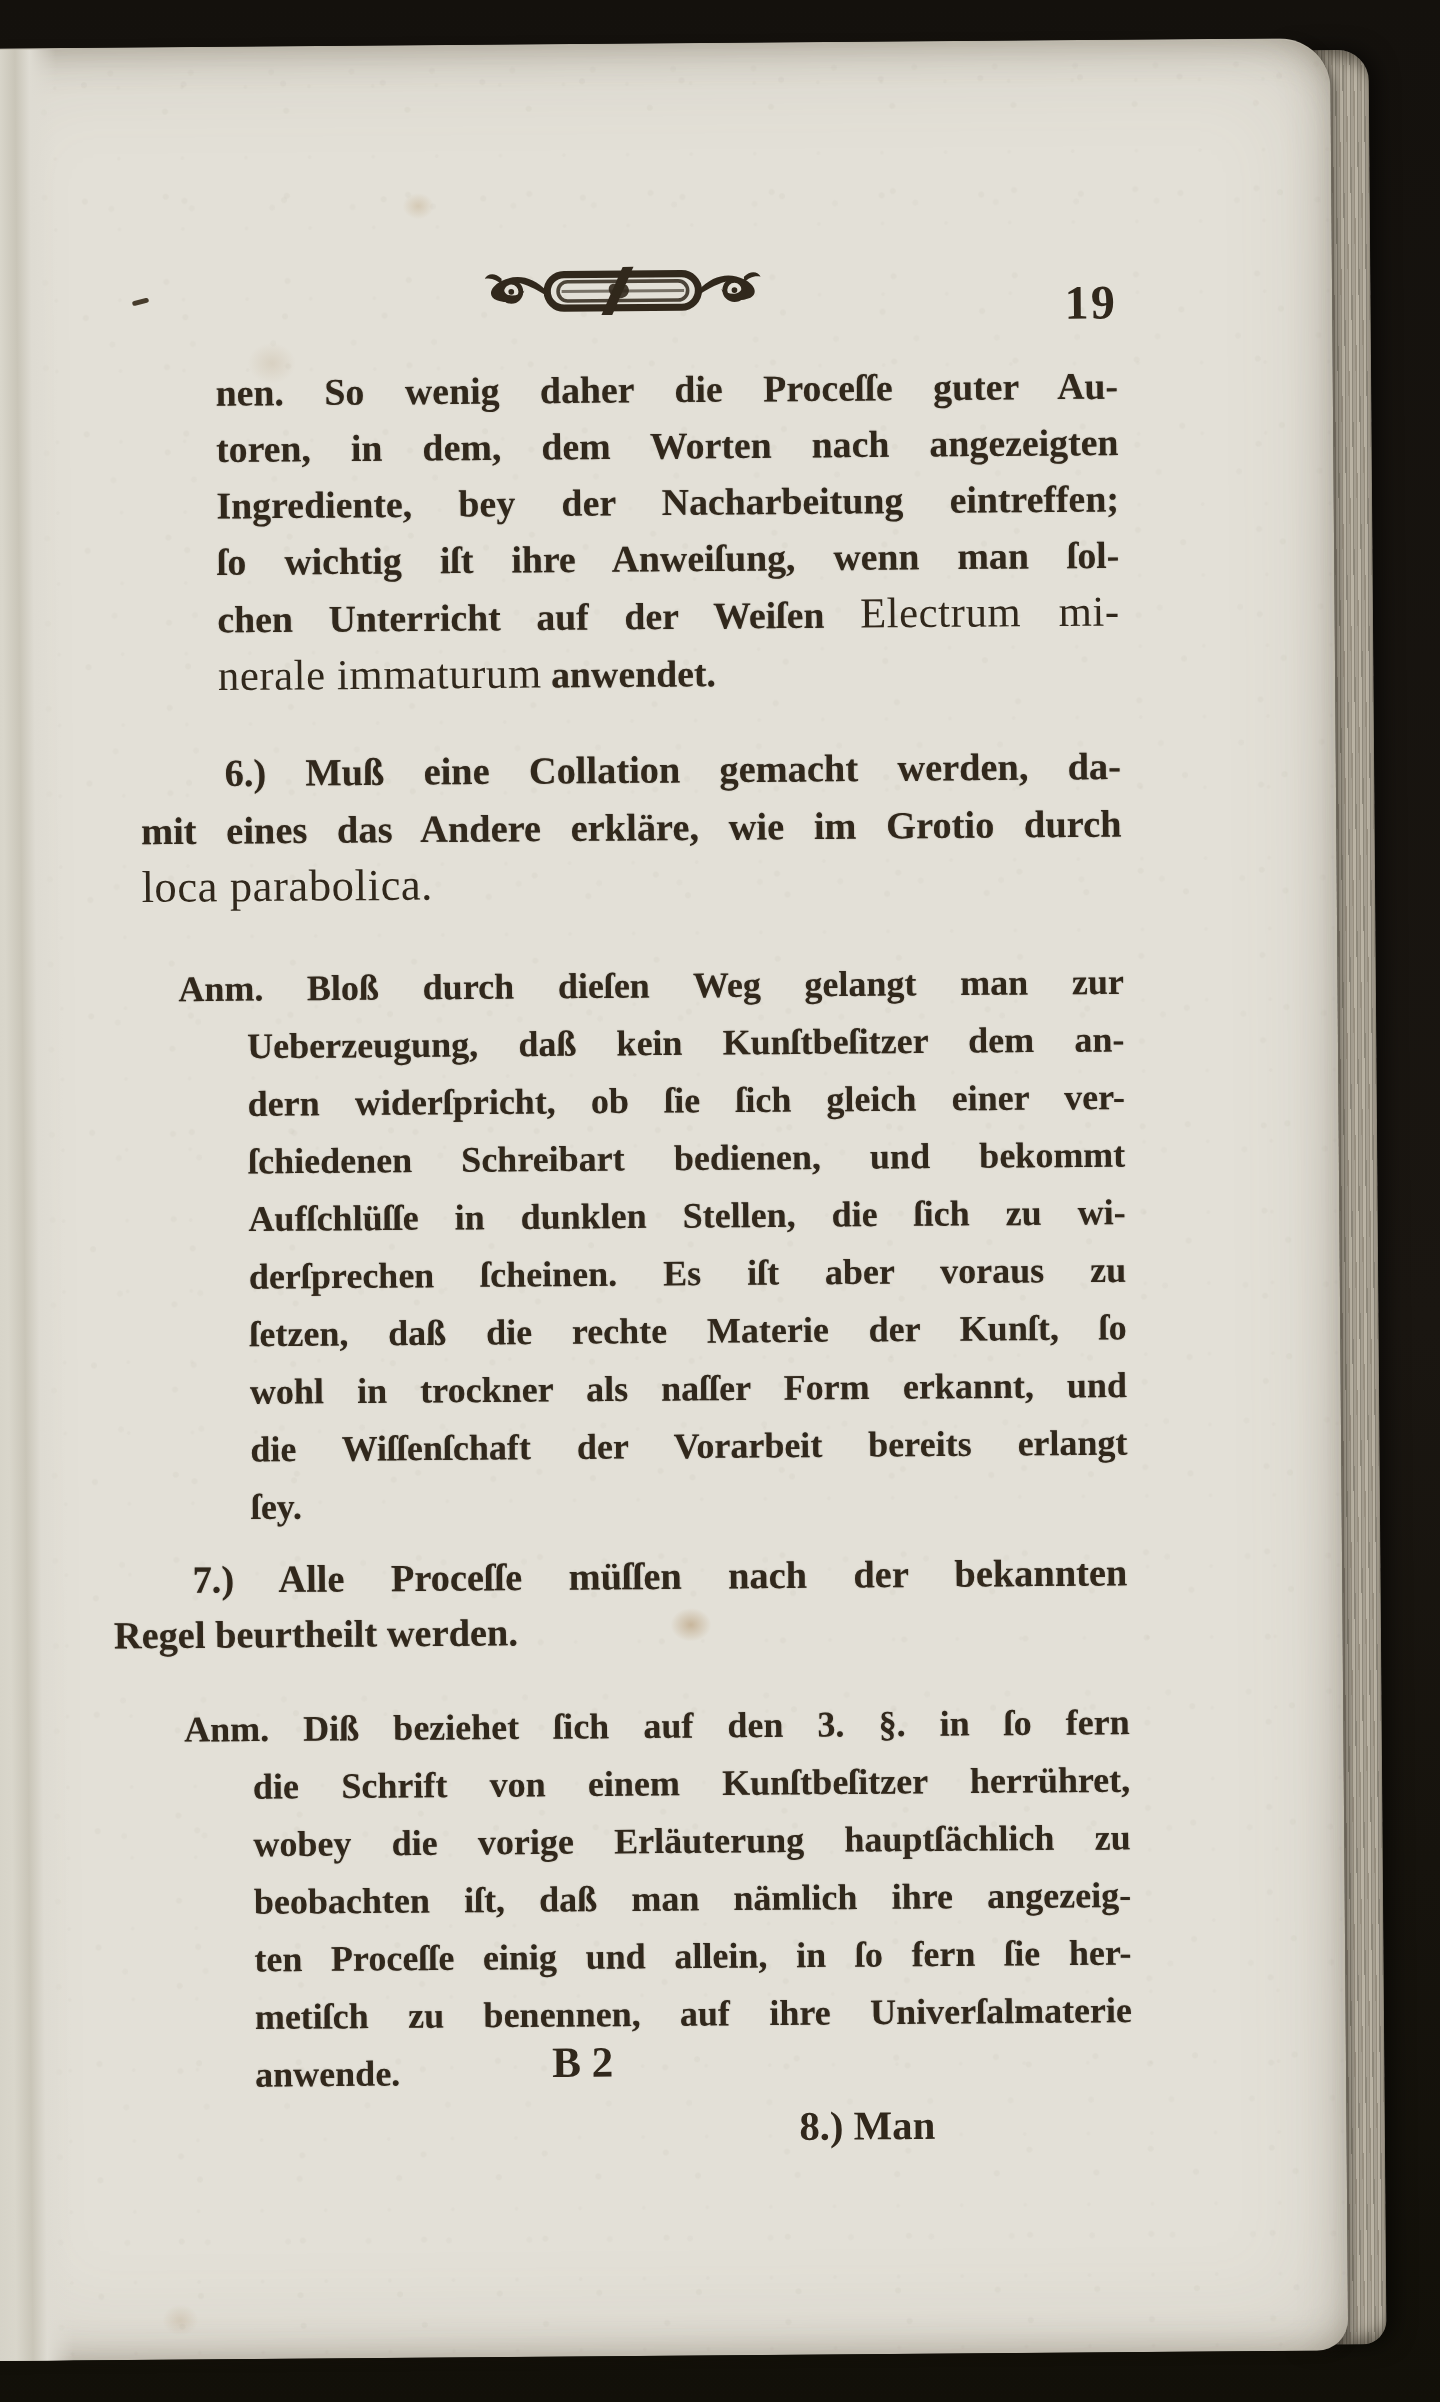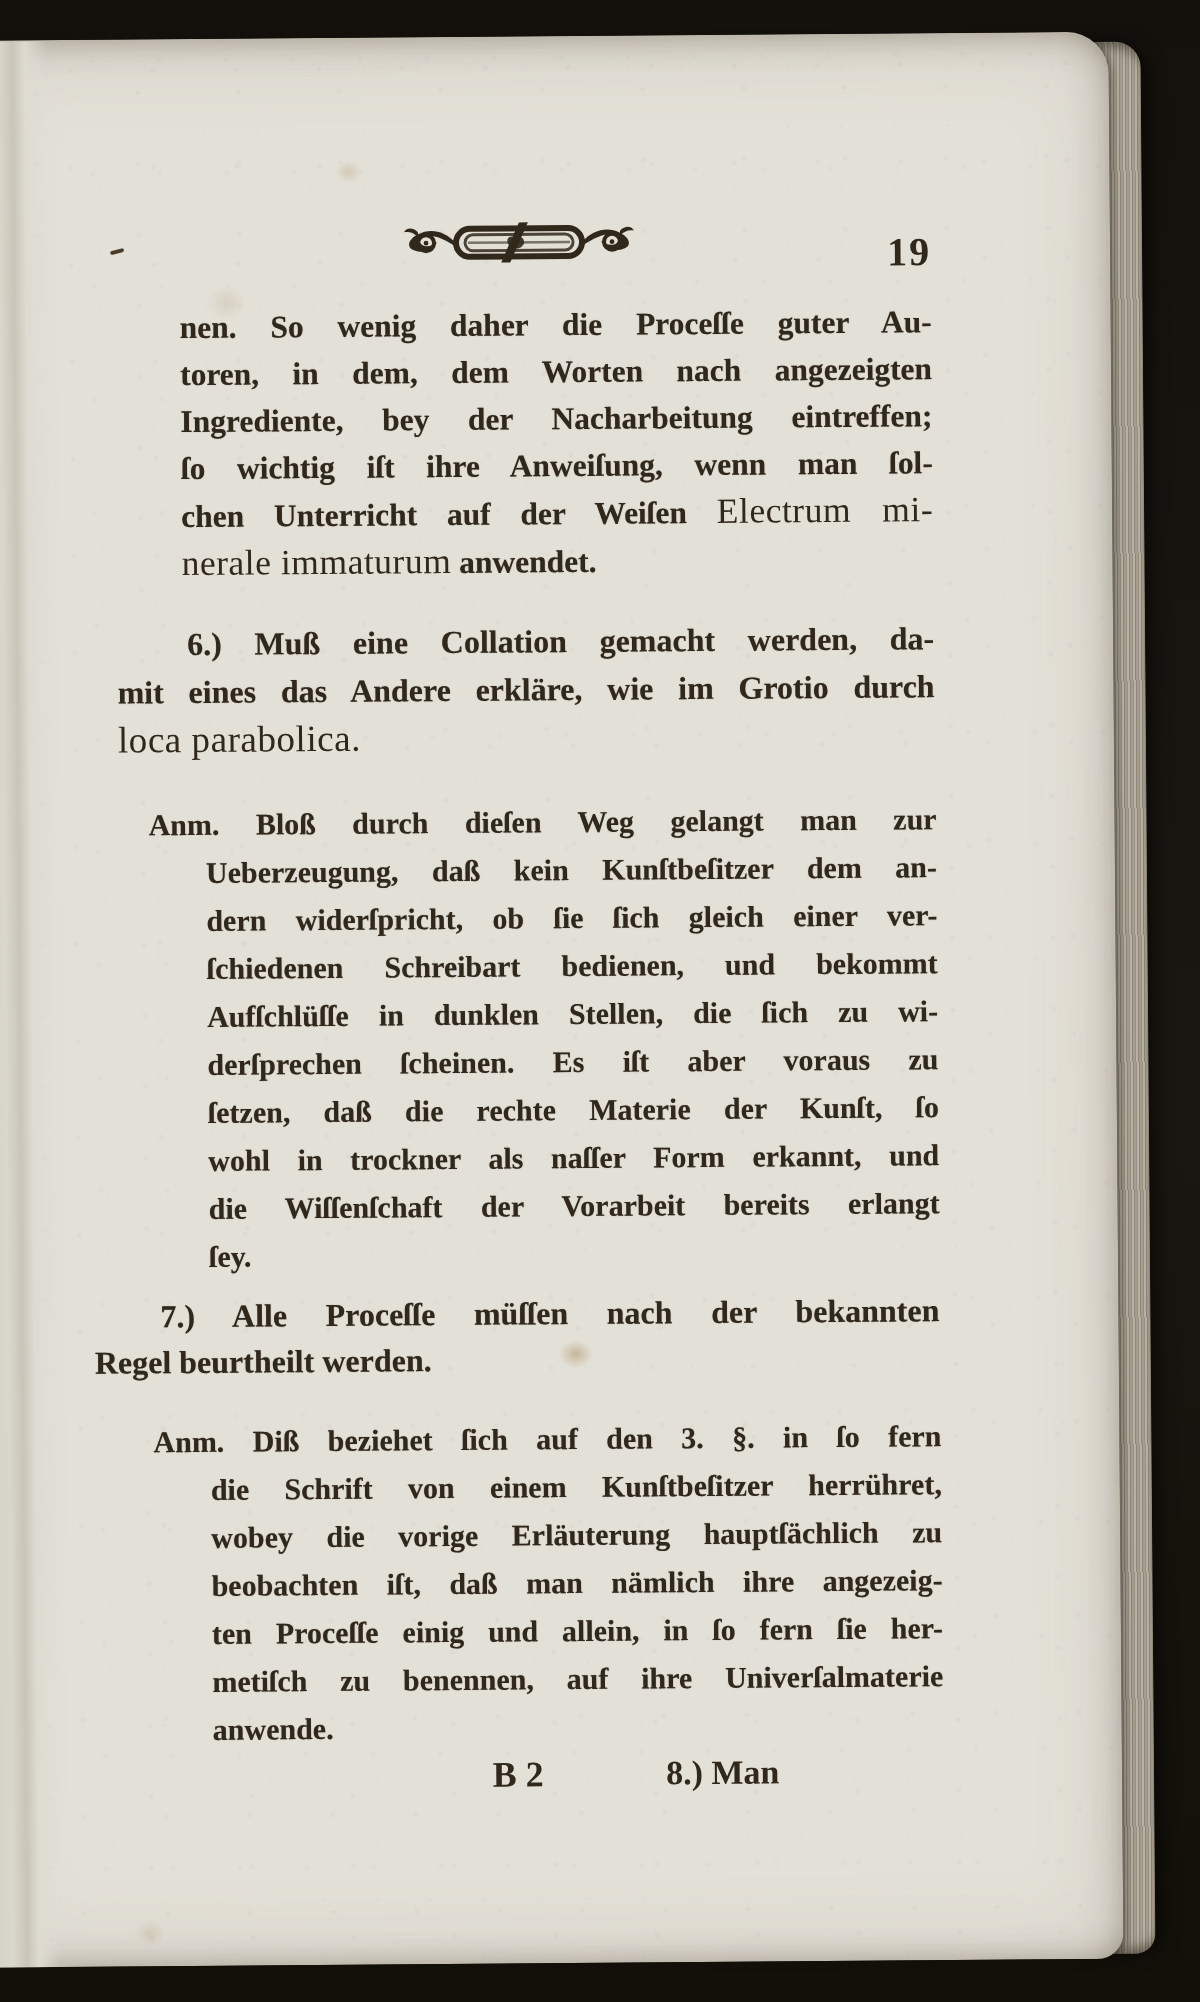--- a/index.html
+++ b/index.html
@@ -50,22 +50,22 @@
 
   .b1{left:209px;top:264px;width:752px;font-size:31.5px;line-height:47px;}
   .s6{left:144px;top:580px;width:817px;font-size:32px;line-height:48px;}
   .s6 .ind{text-indent:70px;}
   .a1{left:174px;top:761px;width:788px;font-size:30px;line-height:48px;}
   .s7{left:116px;top:1253px;width:845px;font-size:32px;line-height:46px;}
   .s7 .ind{text-indent:66px;}
   .a2{left:174px;top:1378px;width:788px;font-size:30px;line-height:48px;}
   .antline{font-weight:400;font-size:1.16em;letter-spacing:.5px;text-shadow:none;}
 
-  .sig{position:absolute;left:464px;top:1712px;width:80px;text-align:center;
-       font-size:36px;font-weight:700;color:#31281c;line-height:50px;margin-left:32px;}
+  .sig{position:absolute;left:464px;top:1656px;width:80px;text-align:center;
+       font-size:36px;font-weight:700;color:#31281c;line-height:50px;}
   .catch{position:absolute;left:684px;top:1712px;width:220px;
        font-size:34px;font-weight:700;color:#31281c;line-height:50px;}
 </style>
 </head>
 <body>
 
 <div class="stage">
   <div class="book">
     <div class="page-edges"></div>
     <div class="paper">

